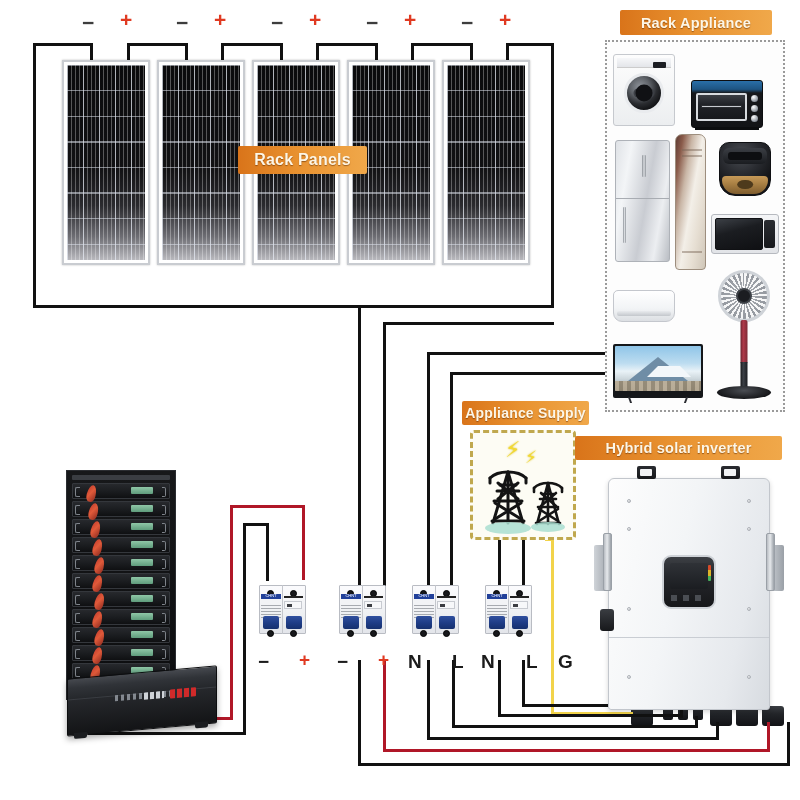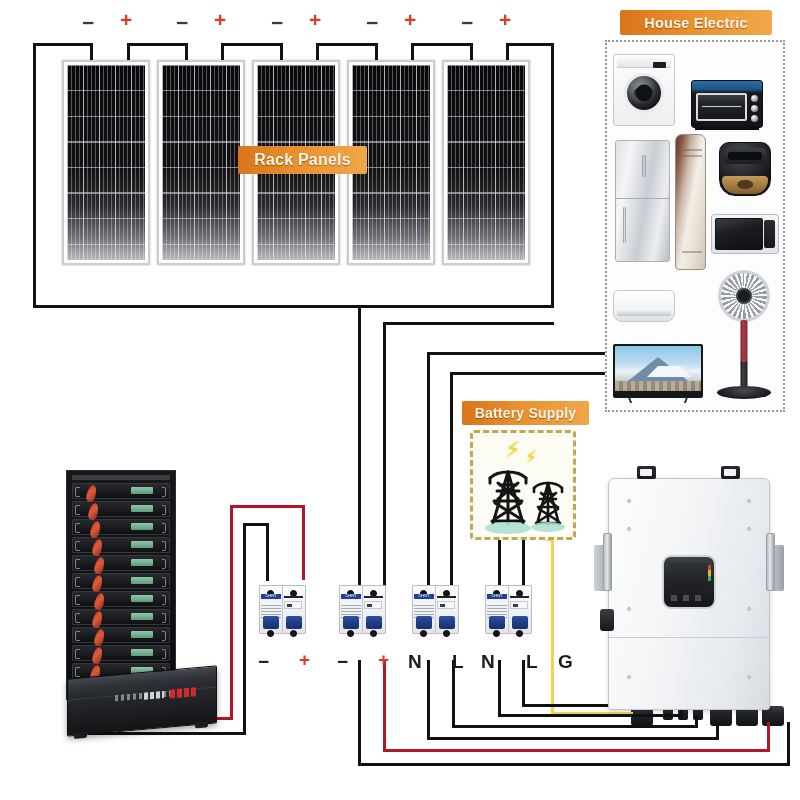--- a/index.html
+++ b/index.html
@@ -323,21 +323,21 @@
     <div class="glass"></div>
     <div class="grid"></div>
   </div>
   <div class="panel" style="left:442px;top:60px;width:88px;height:205px;">
     <div class="glass"></div>
     <div class="grid"></div>
   </div>
 
   <div class="caption" style="left:238px;top:146px;width:129px;height:28px;font-size:16px;">Rack Panels</div>
 
-  <div class="caption" style="left:620px;top:10px;width:152px;height:25px;font-size:14.5px;">House Electric</div>
+  <div class="caption" style="left:620px;top:10px;width:152px;height:25px;font-size:14.5px;">Rack Appliance</div>
 
   <div class="dashbox dash-grey" style="left:605px;top:40px;width:180px;height:372px;">
 
     <div class="appl washer" style="left:6px;top:12px;width:62px;height:72px;">
       <div class="ctrl">
           <div class="disp"></div>
         </div>
       <div class="door"></div>
     </div>
 
@@ -400,21 +400,21 @@
 
   <div class="wire wh blk" style="left:427px;top:352px;width:181px;"></div>
   <div class="wire wv blk" style="left:427px;top:352px;height:236px;"></div>
   <div class="wire wh blk" style="left:450px;top:372px;width:158px;"></div>
   <div class="wire wv blk" style="left:450px;top:372px;height:216px;"></div>
 
   <div class="wire wv blk" style="left:358px;top:305px;height:283px;"></div>
   <div class="wire wh blk" style="left:383px;top:322px;width:171px;"></div>
   <div class="wire wv blk" style="left:383px;top:322px;height:266px;"></div>
 
-  <div class="caption" style="left:462px;top:401px;width:127px;height:24px;font-size:14px;">Battery Supply</div>
+  <div class="caption" style="left:462px;top:401px;width:127px;height:24px;font-size:14px;">Appliance Supply</div>
 
   <div class="dashbox dash-olive" style="left:470px;top:430px;width:106px;height:110px;">
     <div class="bolt" style="left:32px;top:6px;">⚡</div>
     <div class="bolt" style="left:52px;top:16px;font-size:17px;">⚡</div>
 
     <div class="pylon" style="left:11px;top:36px;width:48px;height:58px;">
       <svg width="48" height="58" viewBox="0 0 48 58">
         <g stroke="#141414" stroke-width="3" fill="none" stroke-linecap="round">
           <path d="M6 9 q6 -6 18 -6 q12 0 18 6"></path>
           <path d="M6 9 v5 M42 9 v5 M24 3 v51"></path>
@@ -624,20 +624,21 @@
   <div class="wire wv red" style="left:230px;top:505px;height:215px;"></div>
   <div class="wire wh red" style="left:95px;top:717px;width:138px;"></div>
   <div class="wire wv red" style="left:95px;top:700px;height:20px;"></div>
 
   <div class="wire wv blk" style="left:266px;top:523px;height:58px;"></div>
   <div class="wire wh blk" style="left:243px;top:523px;width:26px;"></div>
   <div class="wire wv blk" style="left:243px;top:523px;height:212px;"></div>
   <div class="wire wh blk" style="left:88px;top:732px;width:158px;"></div>
   <div class="wire wv blk" style="left:88px;top:700px;height:35px;"></div>
 
+  <div class="caption" style="left:575px;top:436px;width:207px;height:24px;font-size:14.5px;">Hybrid solar inverter</div>
 
   <div class="side-strip" style="left:594px;top:545px;width:16px;height:46px;"></div>
   <div class="side-strip" style="left:768px;top:545px;width:16px;height:46px;"></div>
 
   <div class="inv" style="left:608px;top:478px;width:162px;height:232px;">
     <div class="mount" style="left:28px;top:-13px;"></div>
     <div class="mount" style="left:112px;top:-13px;"></div>
 
     <div class="scr" style="left:18px;top:20px;"></div>
     <div class="scr" style="right:18px;top:20px;"></div>

